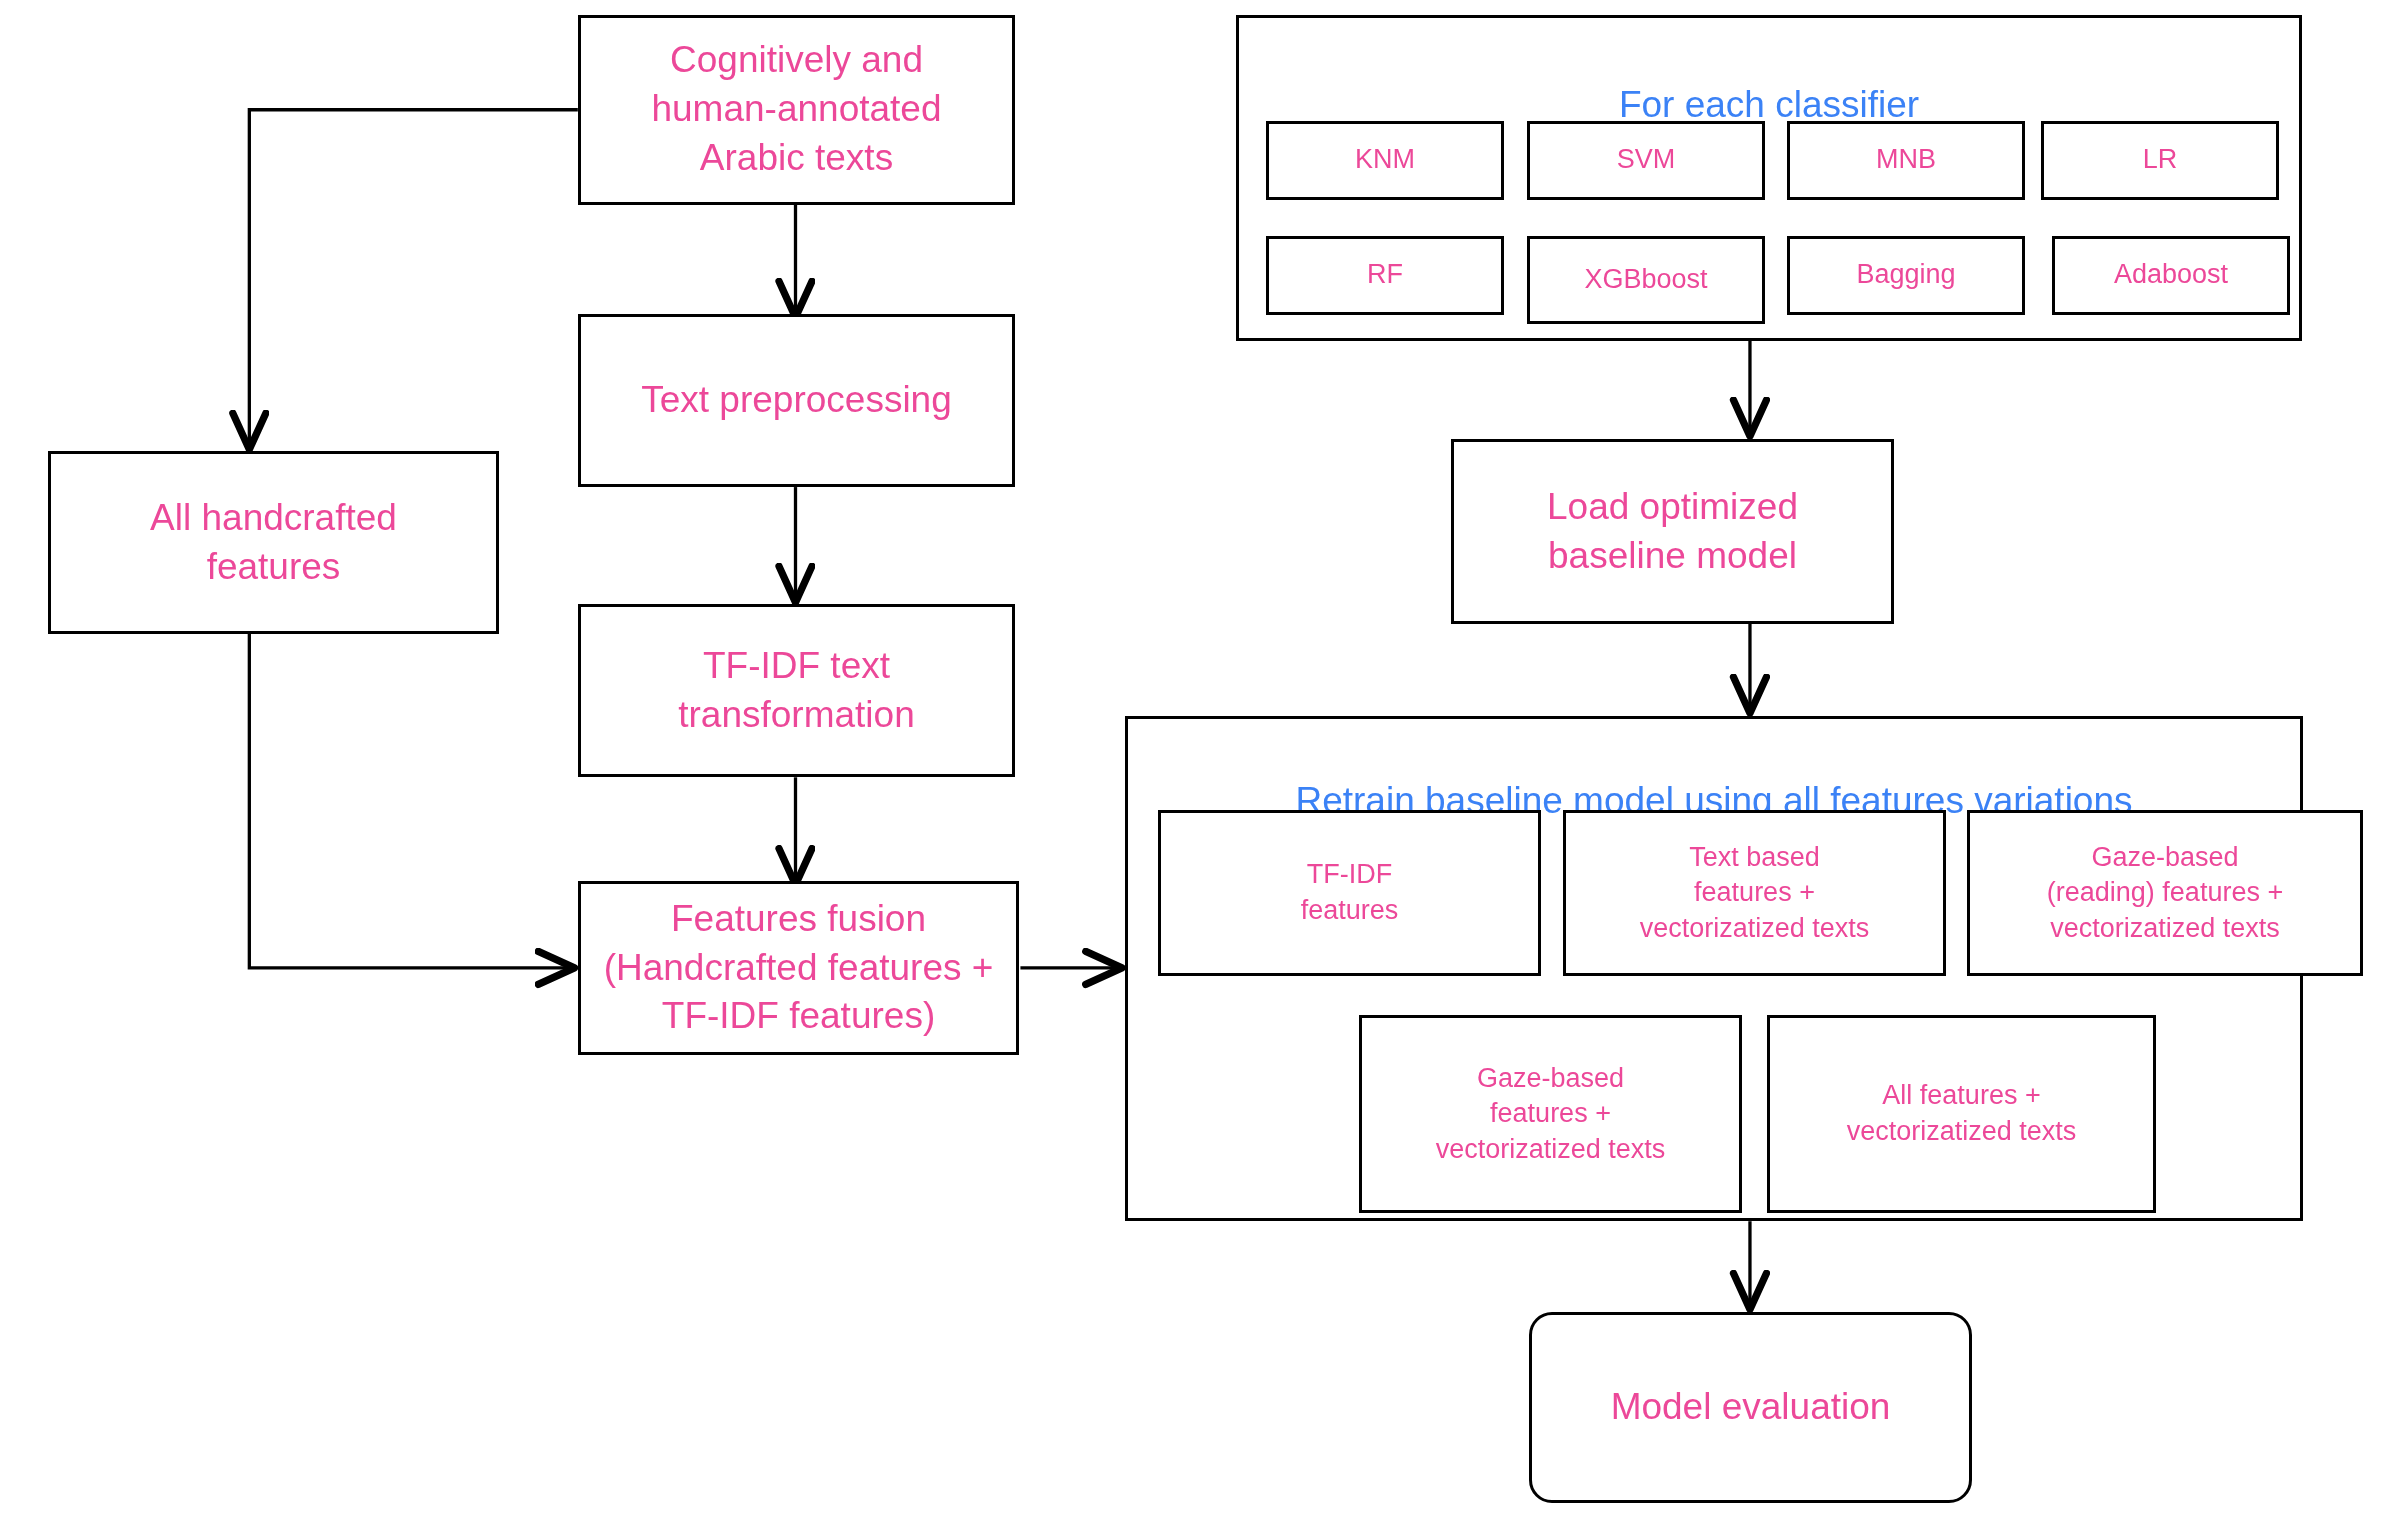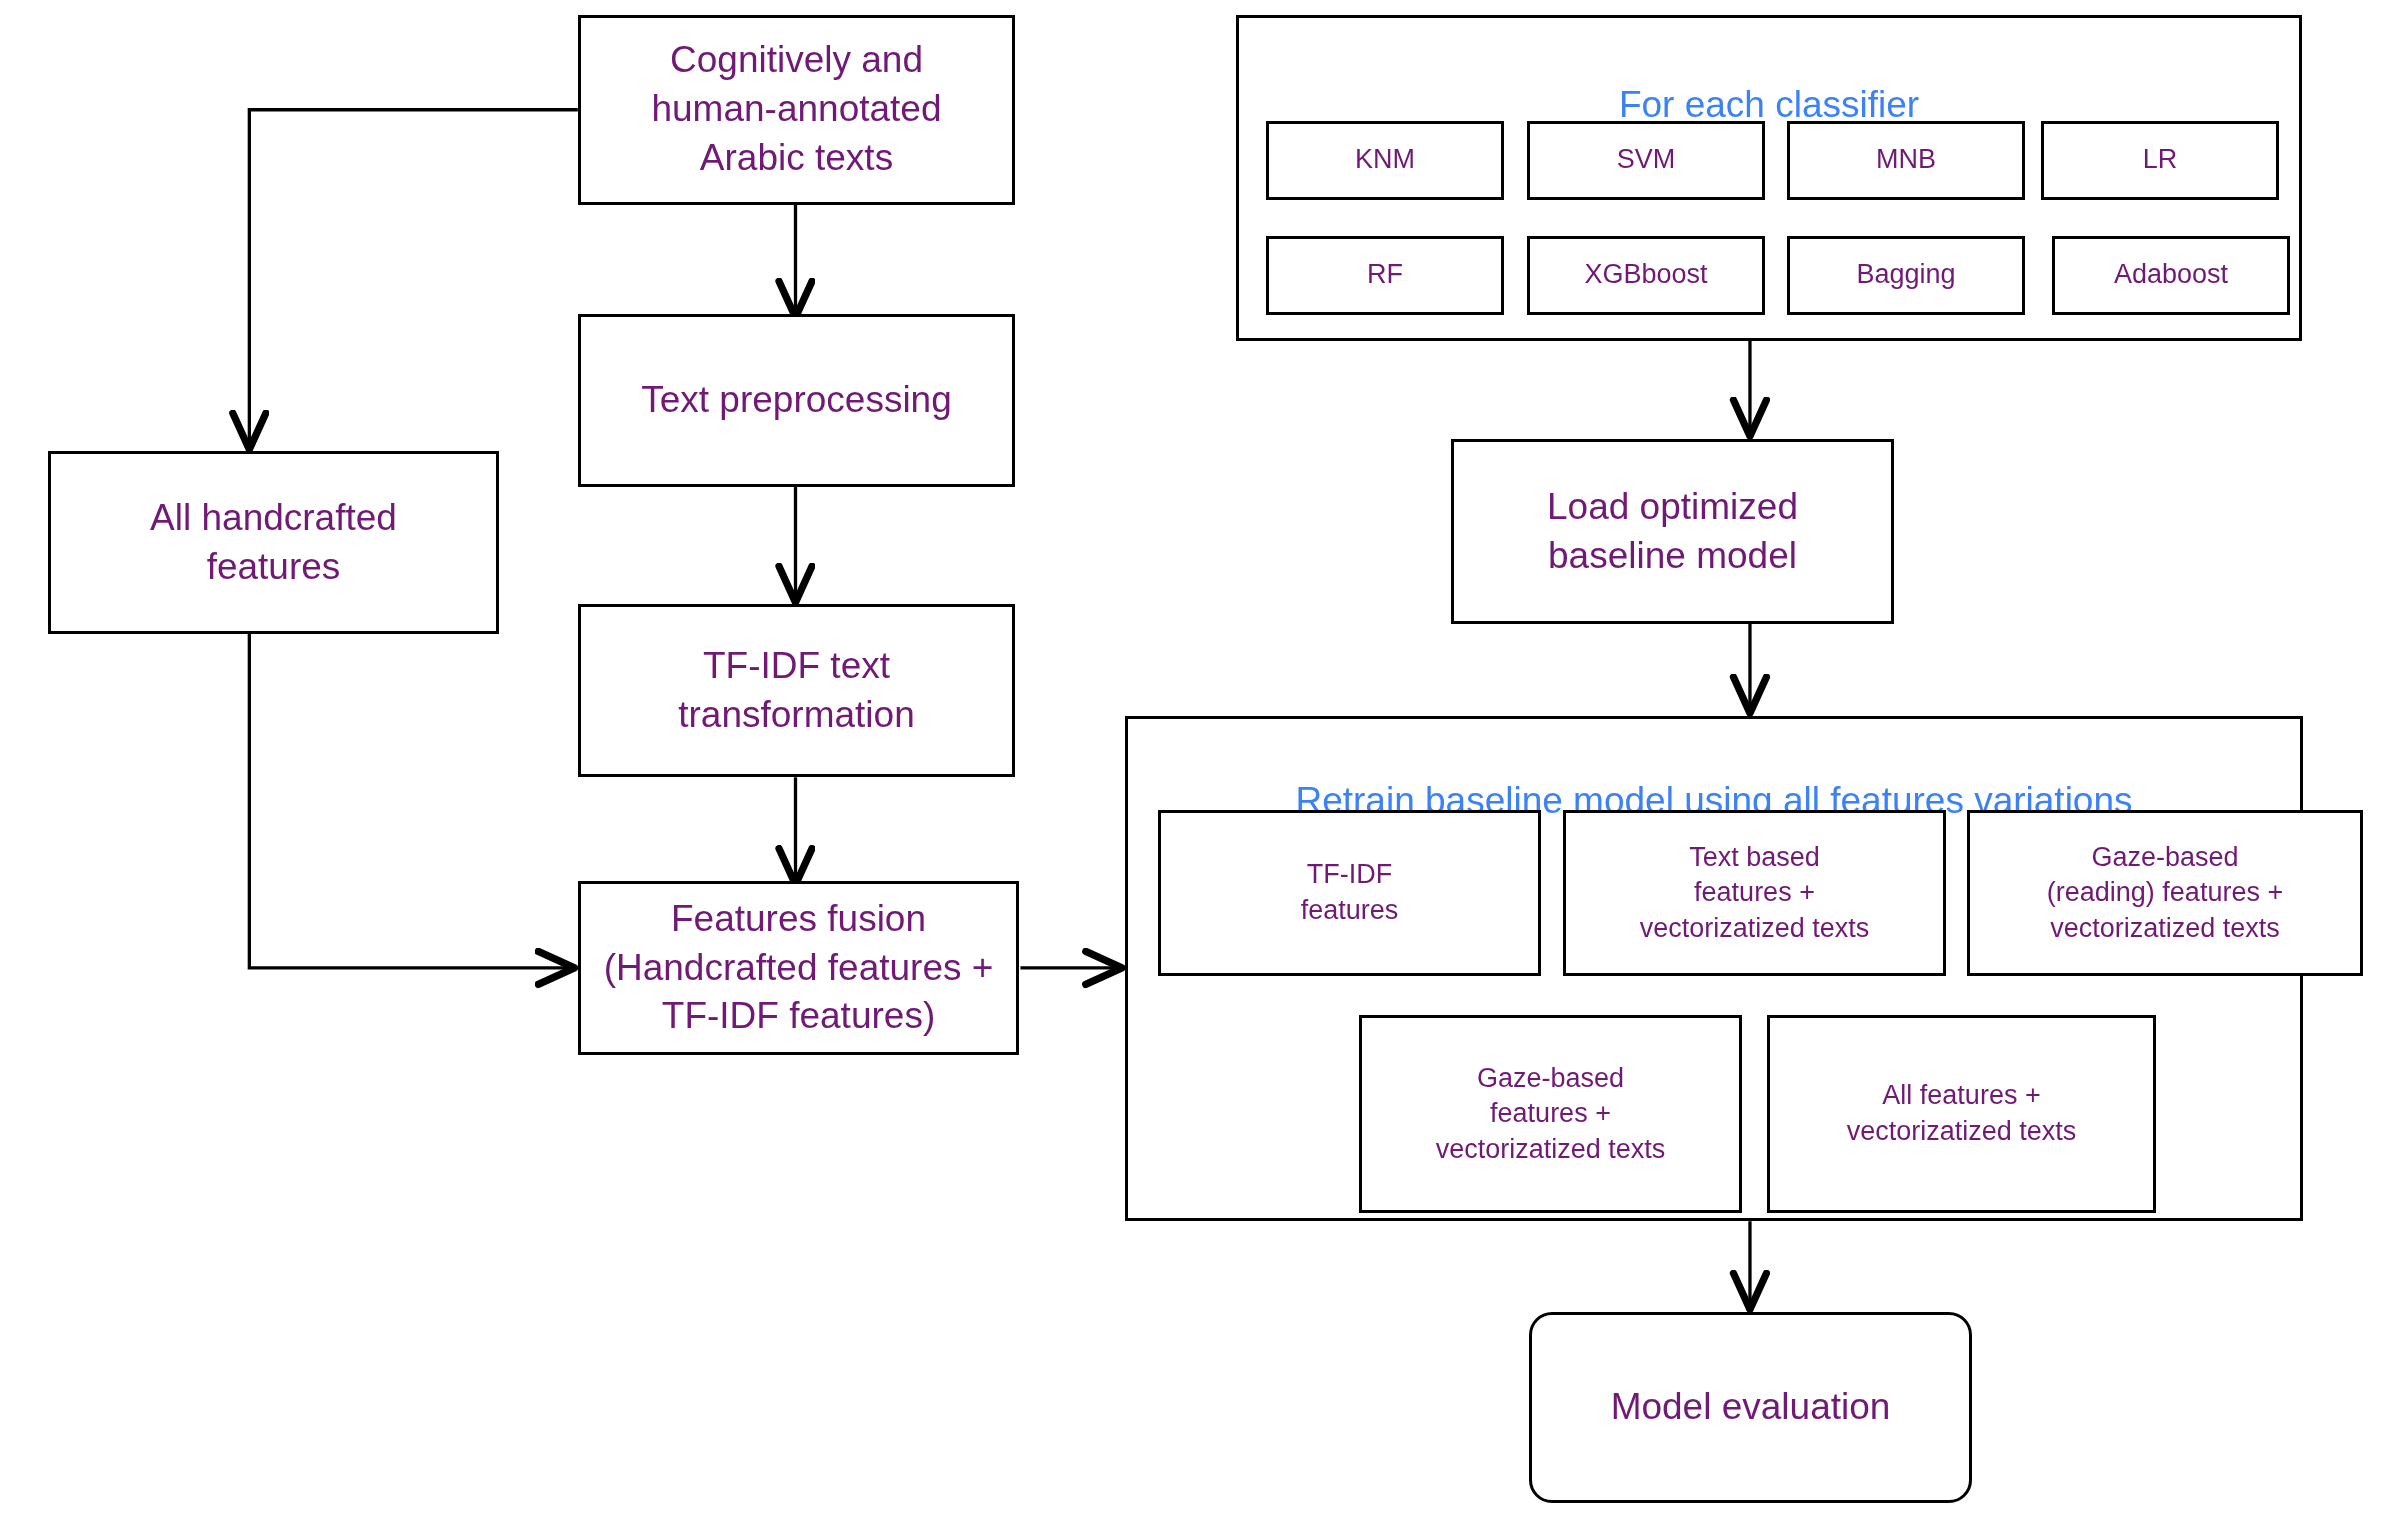--- a/index.html
+++ b/index.html
@@ -25,21 +25,21 @@
   }
   .node {
     position: absolute;
     box-sizing: border-box;
     border: 3.3px solid #000000;
     background: #ffffff;
     display: flex;
     align-items: center;
     justify-content: center;
     text-align: center;
-    color: #701a75;
+    color: #ec4899;
     line-height: 1.32;
     white-space: pre-line;
     padding: 4px 9.2px;
   }
   .lvl1 { font-size: 37px; }
   .lvl2 { font-size: 27px; }
   .group {
     position: absolute;
     box-sizing: border-box;
     border: 3.3px solid #000000;
@@ -126,21 +126,21 @@
     <div class="node lvl2" style="left:548px; top:103px; width:238px; height:79px;">
       <span>MNB</span>
     </div>
     <div class="node lvl2" style="left:802px; top:103px; width:238px; height:79px;">
       <span>LR</span>
     </div>
 
     <div class="node lvl2" style="left:27px; top:218px; width:238px; height:79px;">
       <span>RF</span>
     </div>
-    <div class="node lvl2" style="left:288px; top:218px; width:238px; height:79px;">
+    <div class="node lvl2" style="left:288px; top:218px; width:238px; height:88px;">
       <span>XGBboost</span>
     </div>
     <div class="node lvl2" style="left:548px; top:218px; width:238px; height:79px;">
       <span>Bagging</span>
     </div>
     <div class="node lvl2" style="left:802px; top:218px; width:238px; height:79px;margin-left:11px;">
       <span>Adaboost</span>
     </div>
   </div>
 

